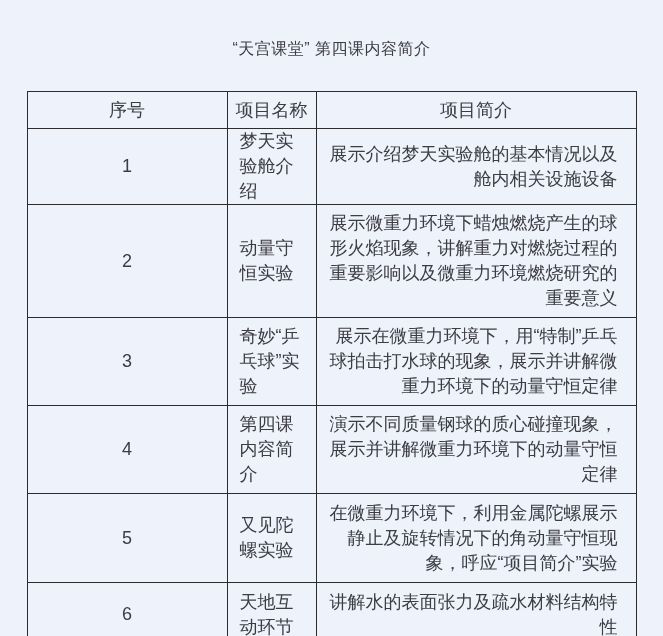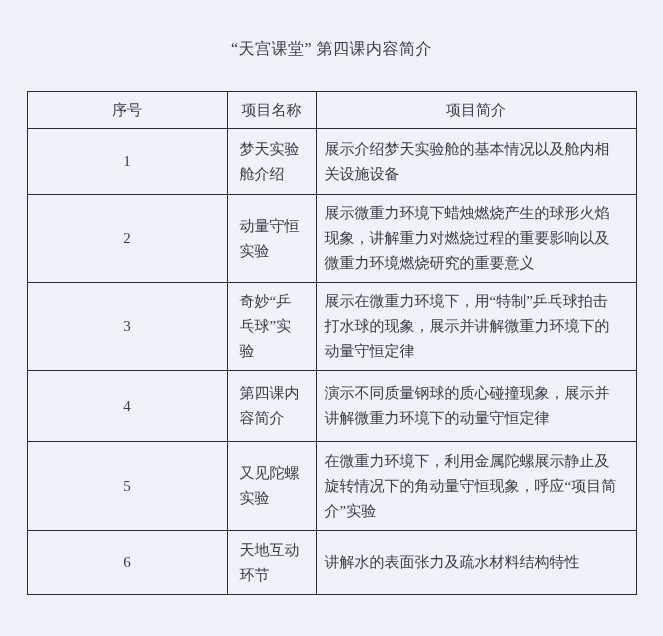--- a/index.html
+++ b/index.html
@@ -11,55 +11,55 @@
   html, body {
     margin: 0; padding: 0;
     width: 663px; height: 636px;
     overflow: hidden;
   }
   body {
     background: var(--background);
     font-family: "Liberation Sans", "DejaVu Sans", sans-serif;
     color: var(--text);
   }
-  .page { width: 663px; height: 636px; font-family: Liberation Serif, serif; }
+  .page { width: 663px; height: 636px; }
   .title {
     padding-top: 37px;
     text-align: center;
     font-size: 16px;
     line-height: 24px;
     letter-spacing: 0.5px;
     color: var(--text);
   }
   table.content {
     width: 609px;
     margin: 30px auto 0 auto;
     border-collapse: collapse;
     table-layout: fixed;
     background: var(--background);
   }
   table.content col.c1 { width: 200px; }
   table.content col.c2 { width: 89px; }
   table.content col.c3 { width: 320px; }
   table.content th, table.content td {
     border: 1px solid var(--border);
-    font-size: 15px;
+    font-size: 18px;
     line-height: 25px;
     color: var(--text);
     vertical-align: middle;
   }
   table.content th {
     height: 37px;
     font-weight: normal;
     text-align: center;
     padding: 0;
   }
   td.num { text-align: center; padding: 0; }
   td.name { padding: 0 12px; }
-  td.desc { text-align: left; padding: 6px 18px 6px 8px; }
+  td.desc { text-align: right; padding: 6px 18px 6px 8px; }
   tr.r1 td { height: 66px; }
   tr.r2 td { height: 88px; }
   tr.r3 td { height: 82px; }
   tr.r4 td { height: 71px; }
   tr.r5 td { height: 89px; }
   tr.r6 td { height: 64px; }
 </style>
 </head>
 <body>
 

